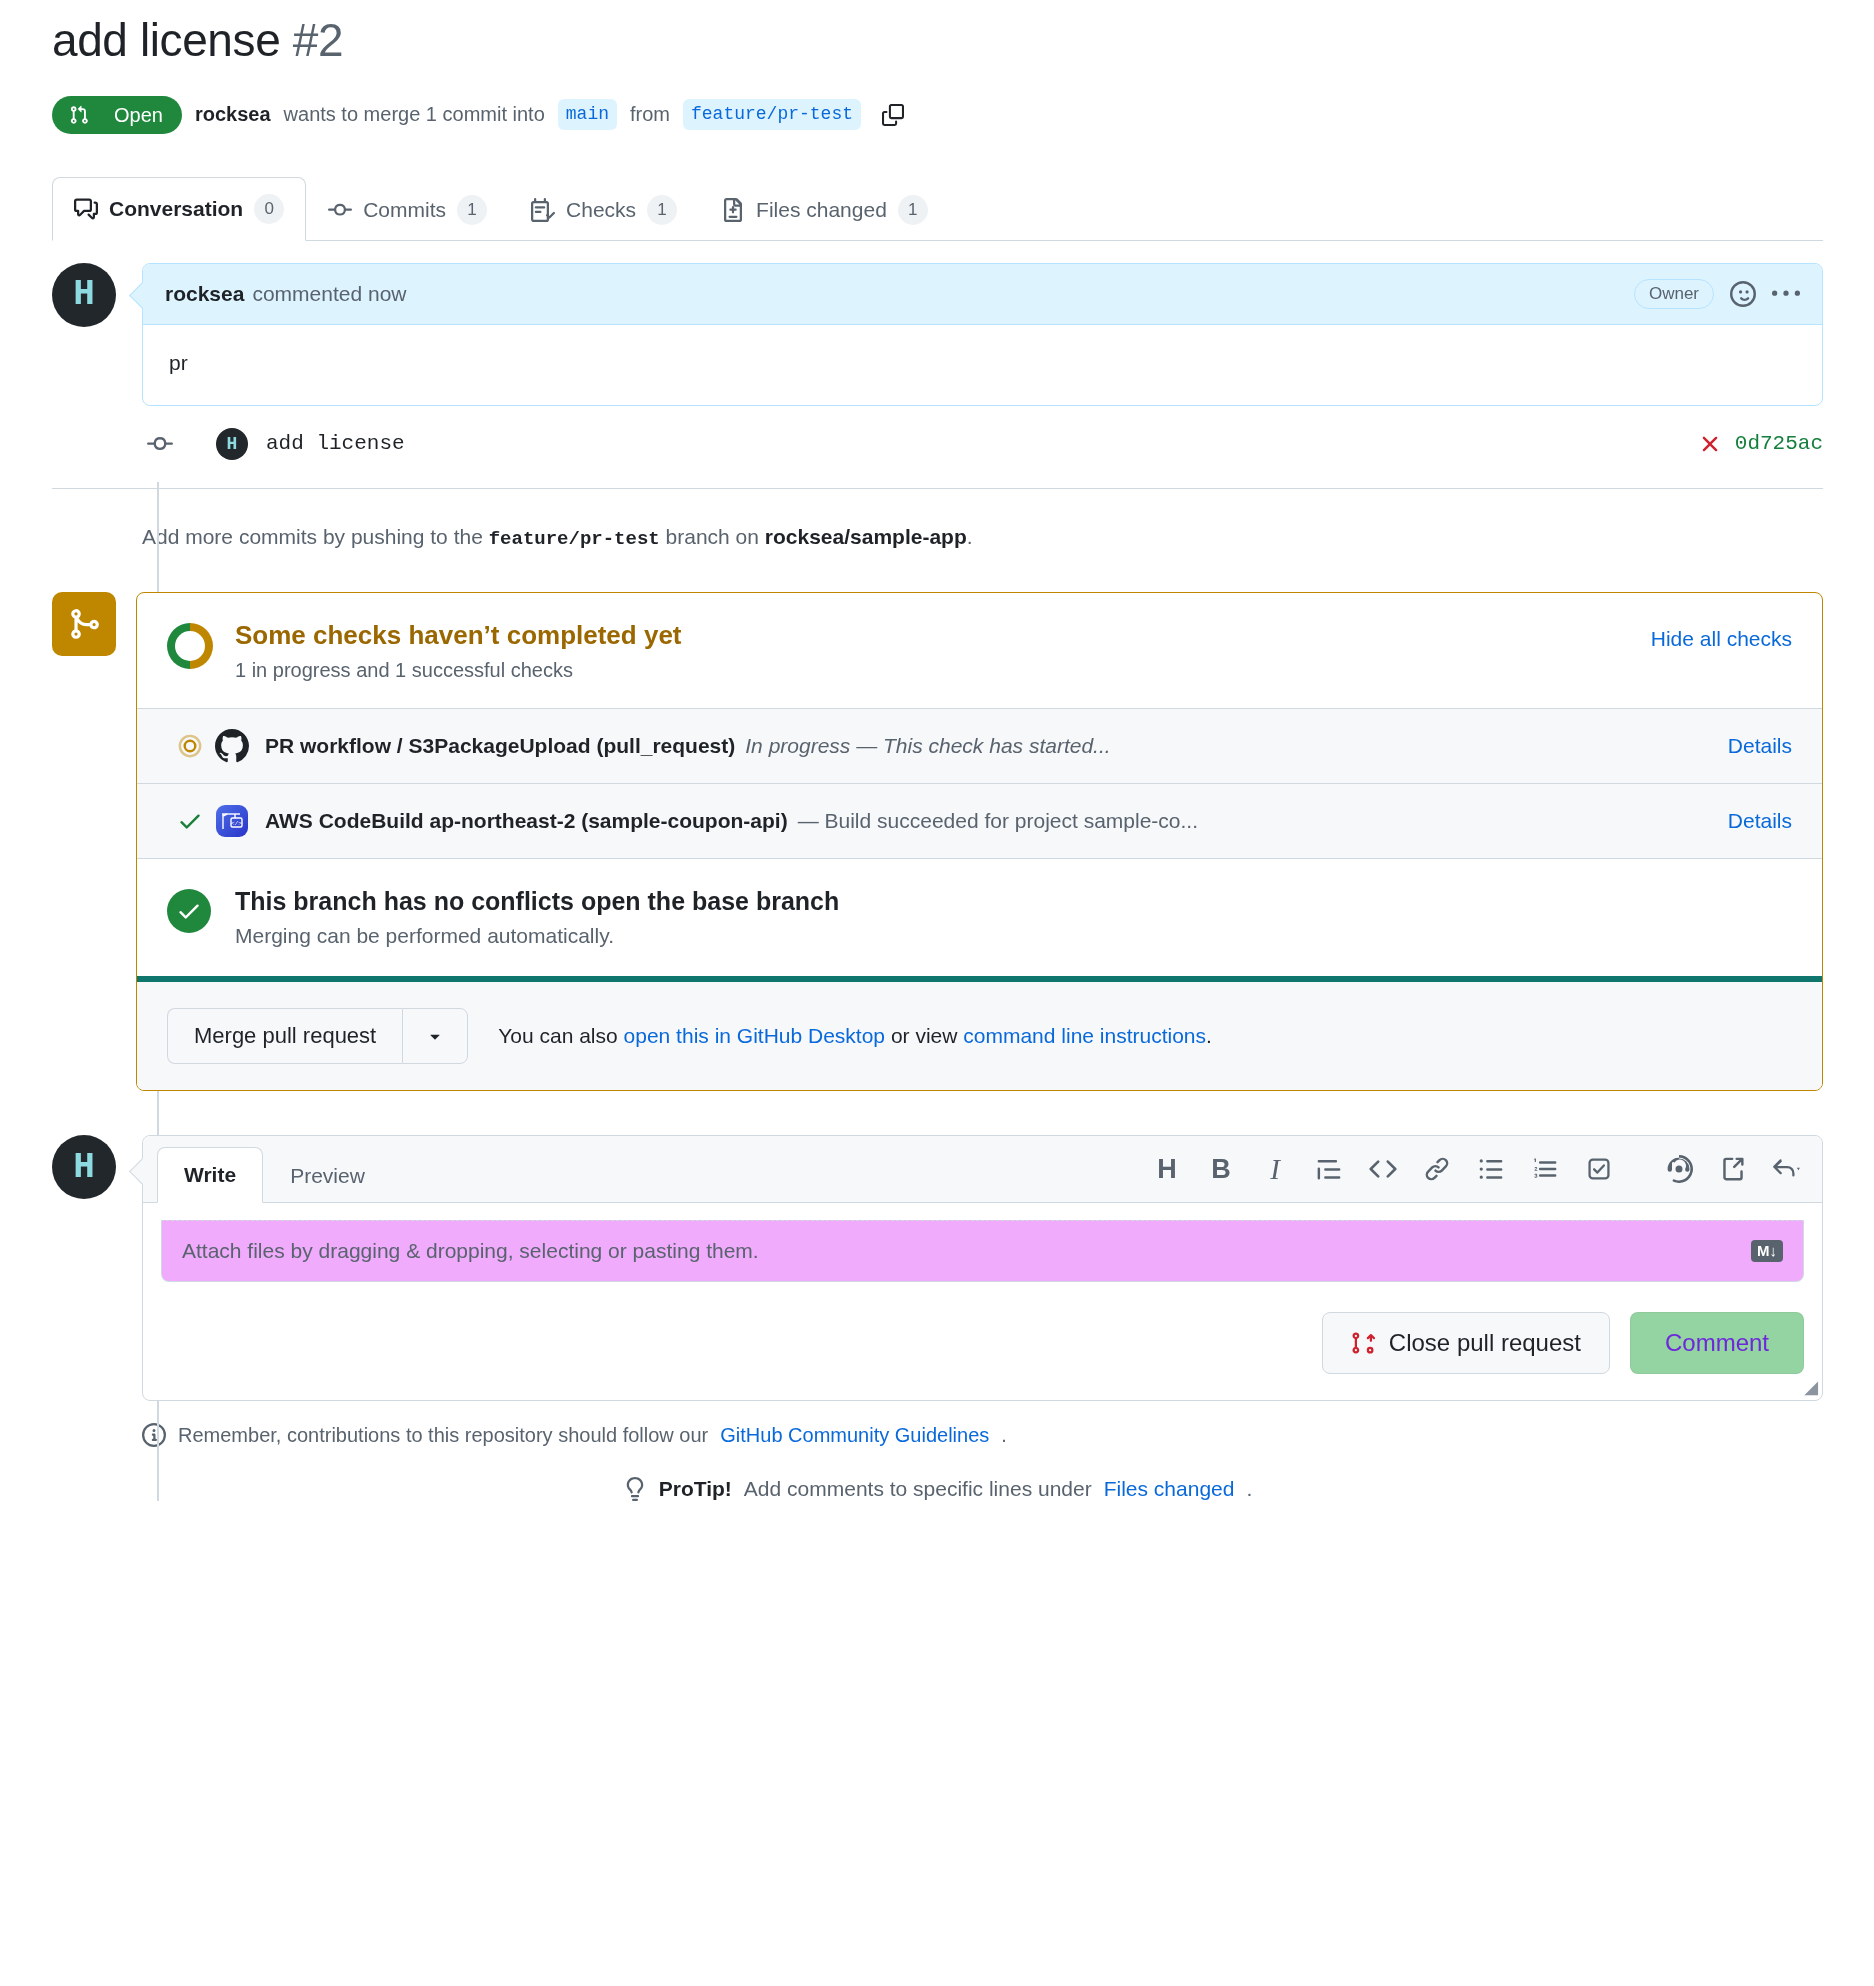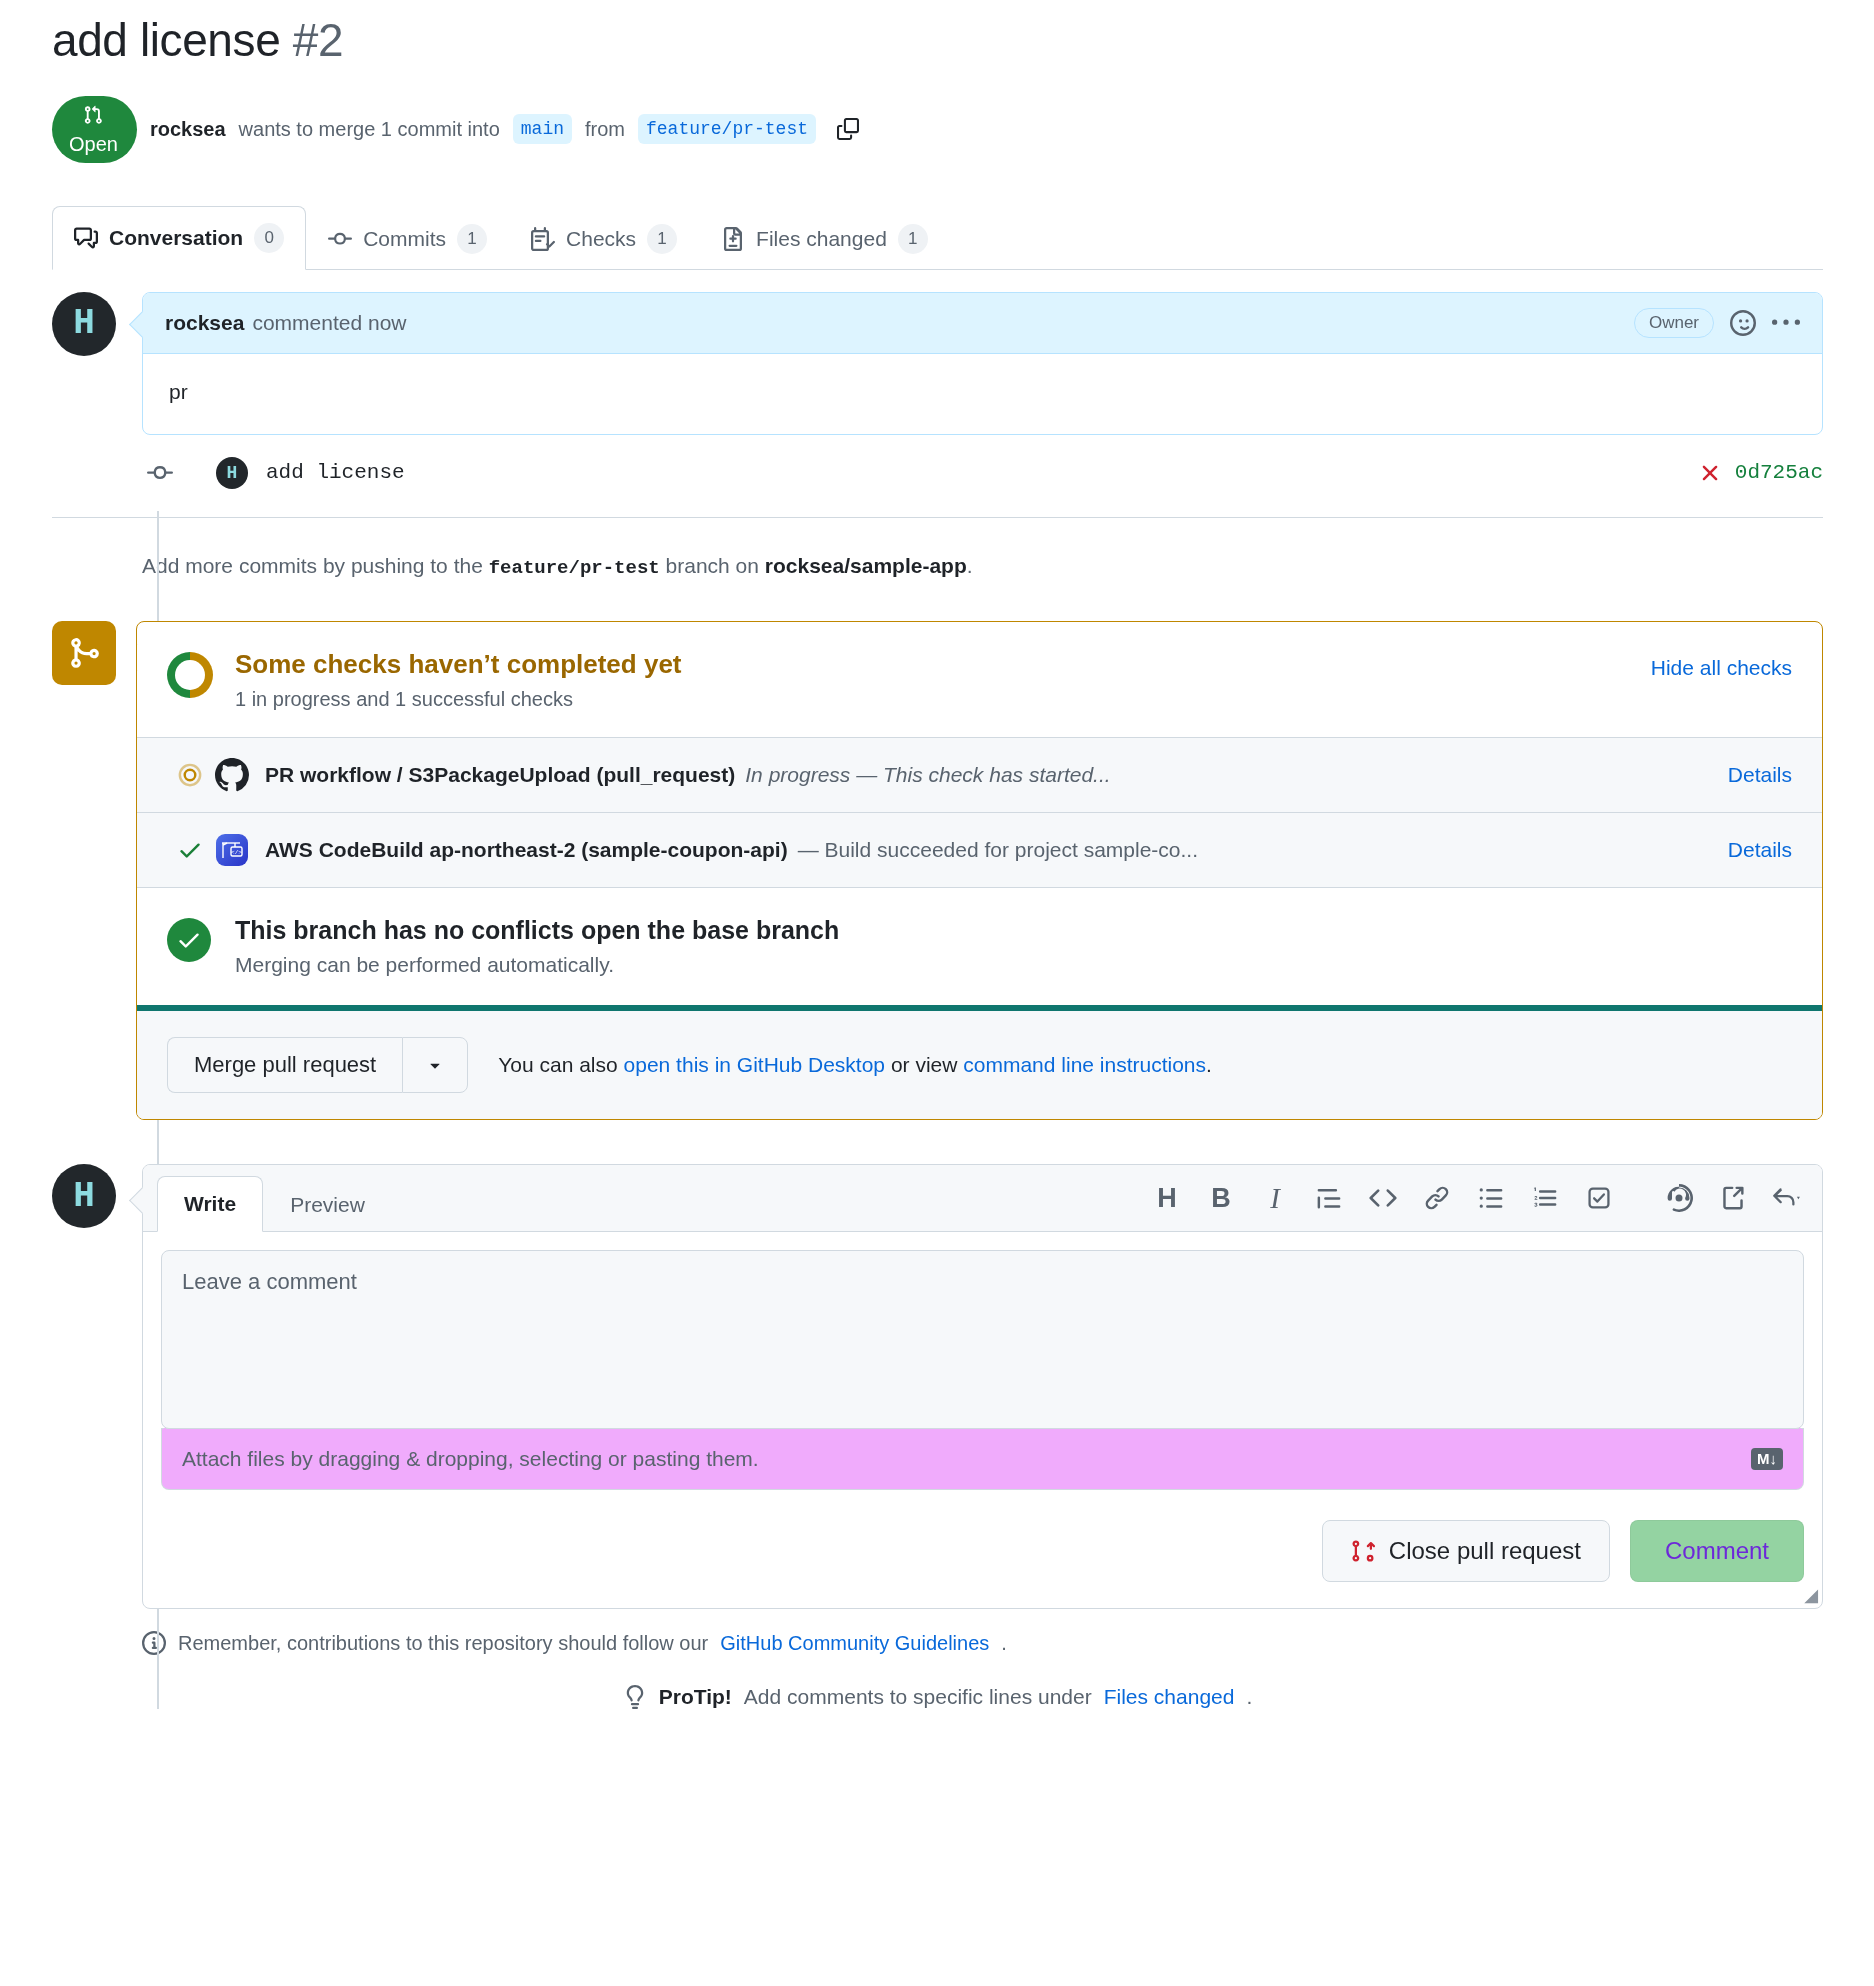--- a/index.html
+++ b/index.html
@@ -28,29 +28,28 @@
     display: flex;
     align-items: center;
     gap: 13px;
     margin-top: 26px;
     font-size: 20px;
     color: #59636e;
   }
   .state-badge {
     display: inline-flex;
     align-items: center;
-    gap: 9px;
+    gap: 25px;
     background: #1f883d;
     color: #ffffff;
     border-radius: 994px;
     padding: 9px 19px 9px 17px;
     font-size: 20px;
     font-weight: 500;
     line-height: 1;
-    flex-direction: column;
   }
   .subhead b { color: #1f2328; font-weight: 600; }
   .branch-chip {
     display: inline-block;
     background: #ddf4ff;
     color: #0969da;
     border-radius: 6px;
     padding: 2px 8px;
     font-family: "Liberation Mono", monospace;
     font-size: 18px;
@@ -649,21 +648,20 @@
             <div class="md-tool">
               <svg width="30" height="26" viewBox="0 0 20 16" fill="#59636e">
                 <path d="M6.28 2.22a.75.75 0 0 1 0 1.06L3.56 6h6.69A4.75 4.75 0 0 1 15 10.75v1.5a.75.75 0 0 1-1.5 0v-1.5A3.25 3.25 0 0 0 10.25 7.5H3.56l2.72 2.72a.75.75 0 1 1-1.06 1.06L.97 7.03a.75.75 0 0 1 0-1.06l4.25-4.25a.75.75 0 0 1 1.06 0Z"></path>
                 <path d="M16.6 7.2 18.6 7.2 17.6 8.8Z"></path>
               </svg>
             </div>
           </div>
         </div>
 
         <div class="textarea-wrap">
-          <div class="textarea">Leave a comment</div>
           <span class="resize-grip">◢</span>
         </div>
 
         <div class="attach-bar">
           <span>Attach files by dragging &amp; dropping, selecting or pasting them.</span>
           <span class="md-badge">M↓</span>
         </div>
 
         <div class="form-actions">
           <button class="btn-close">

